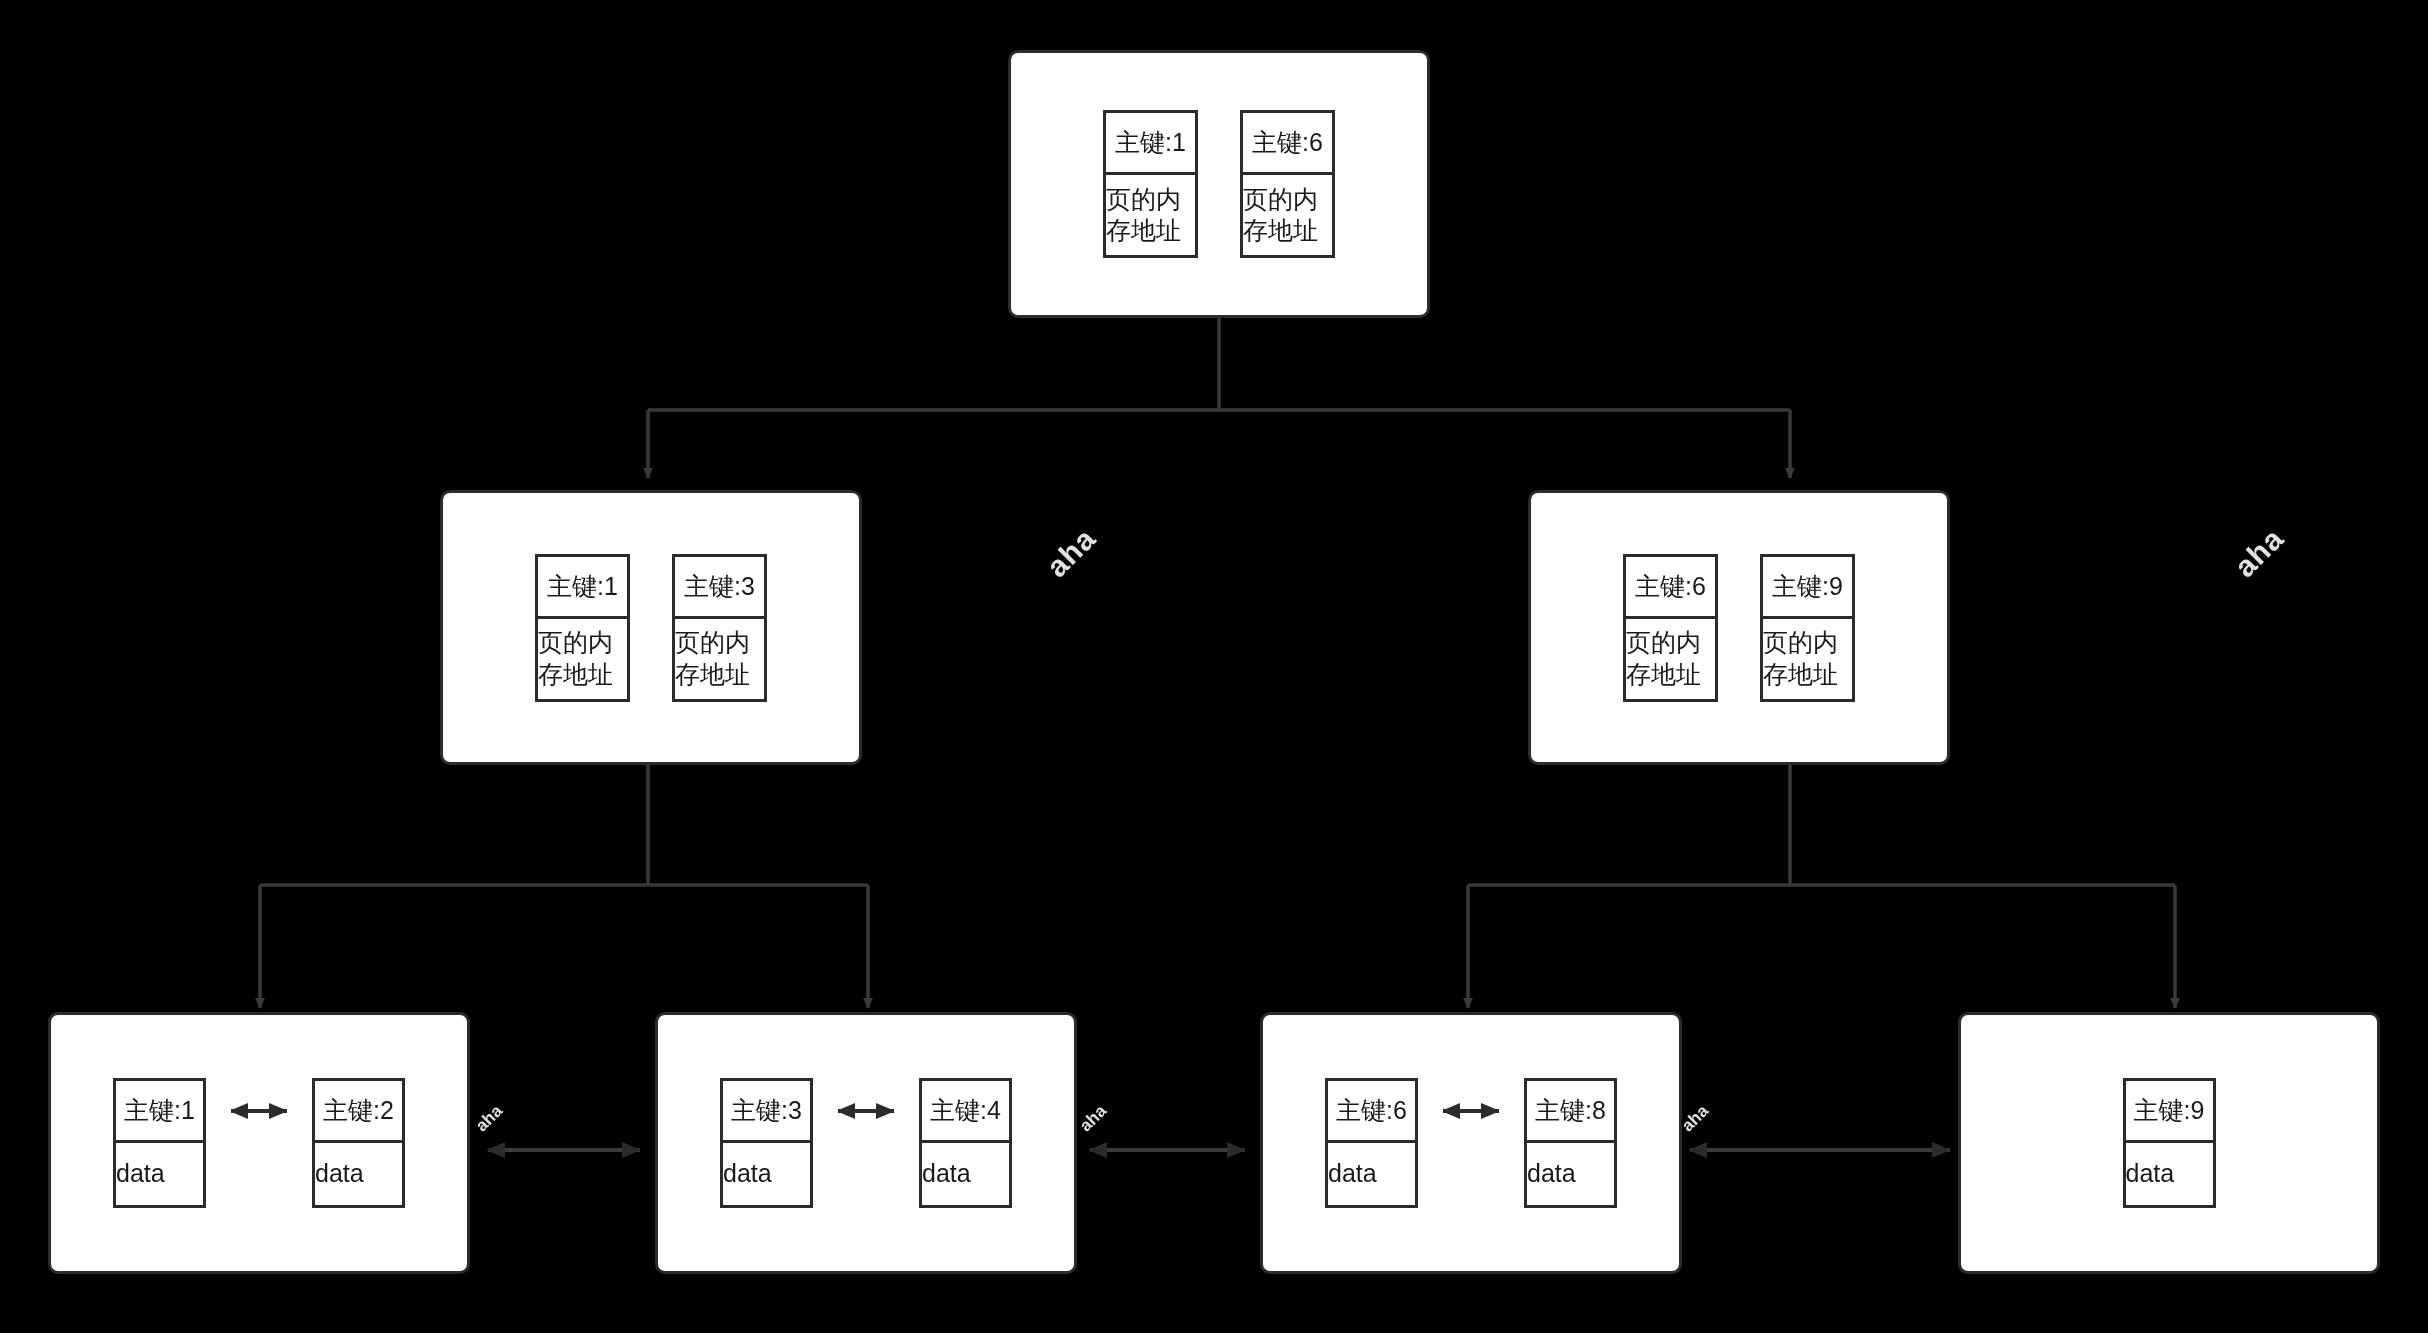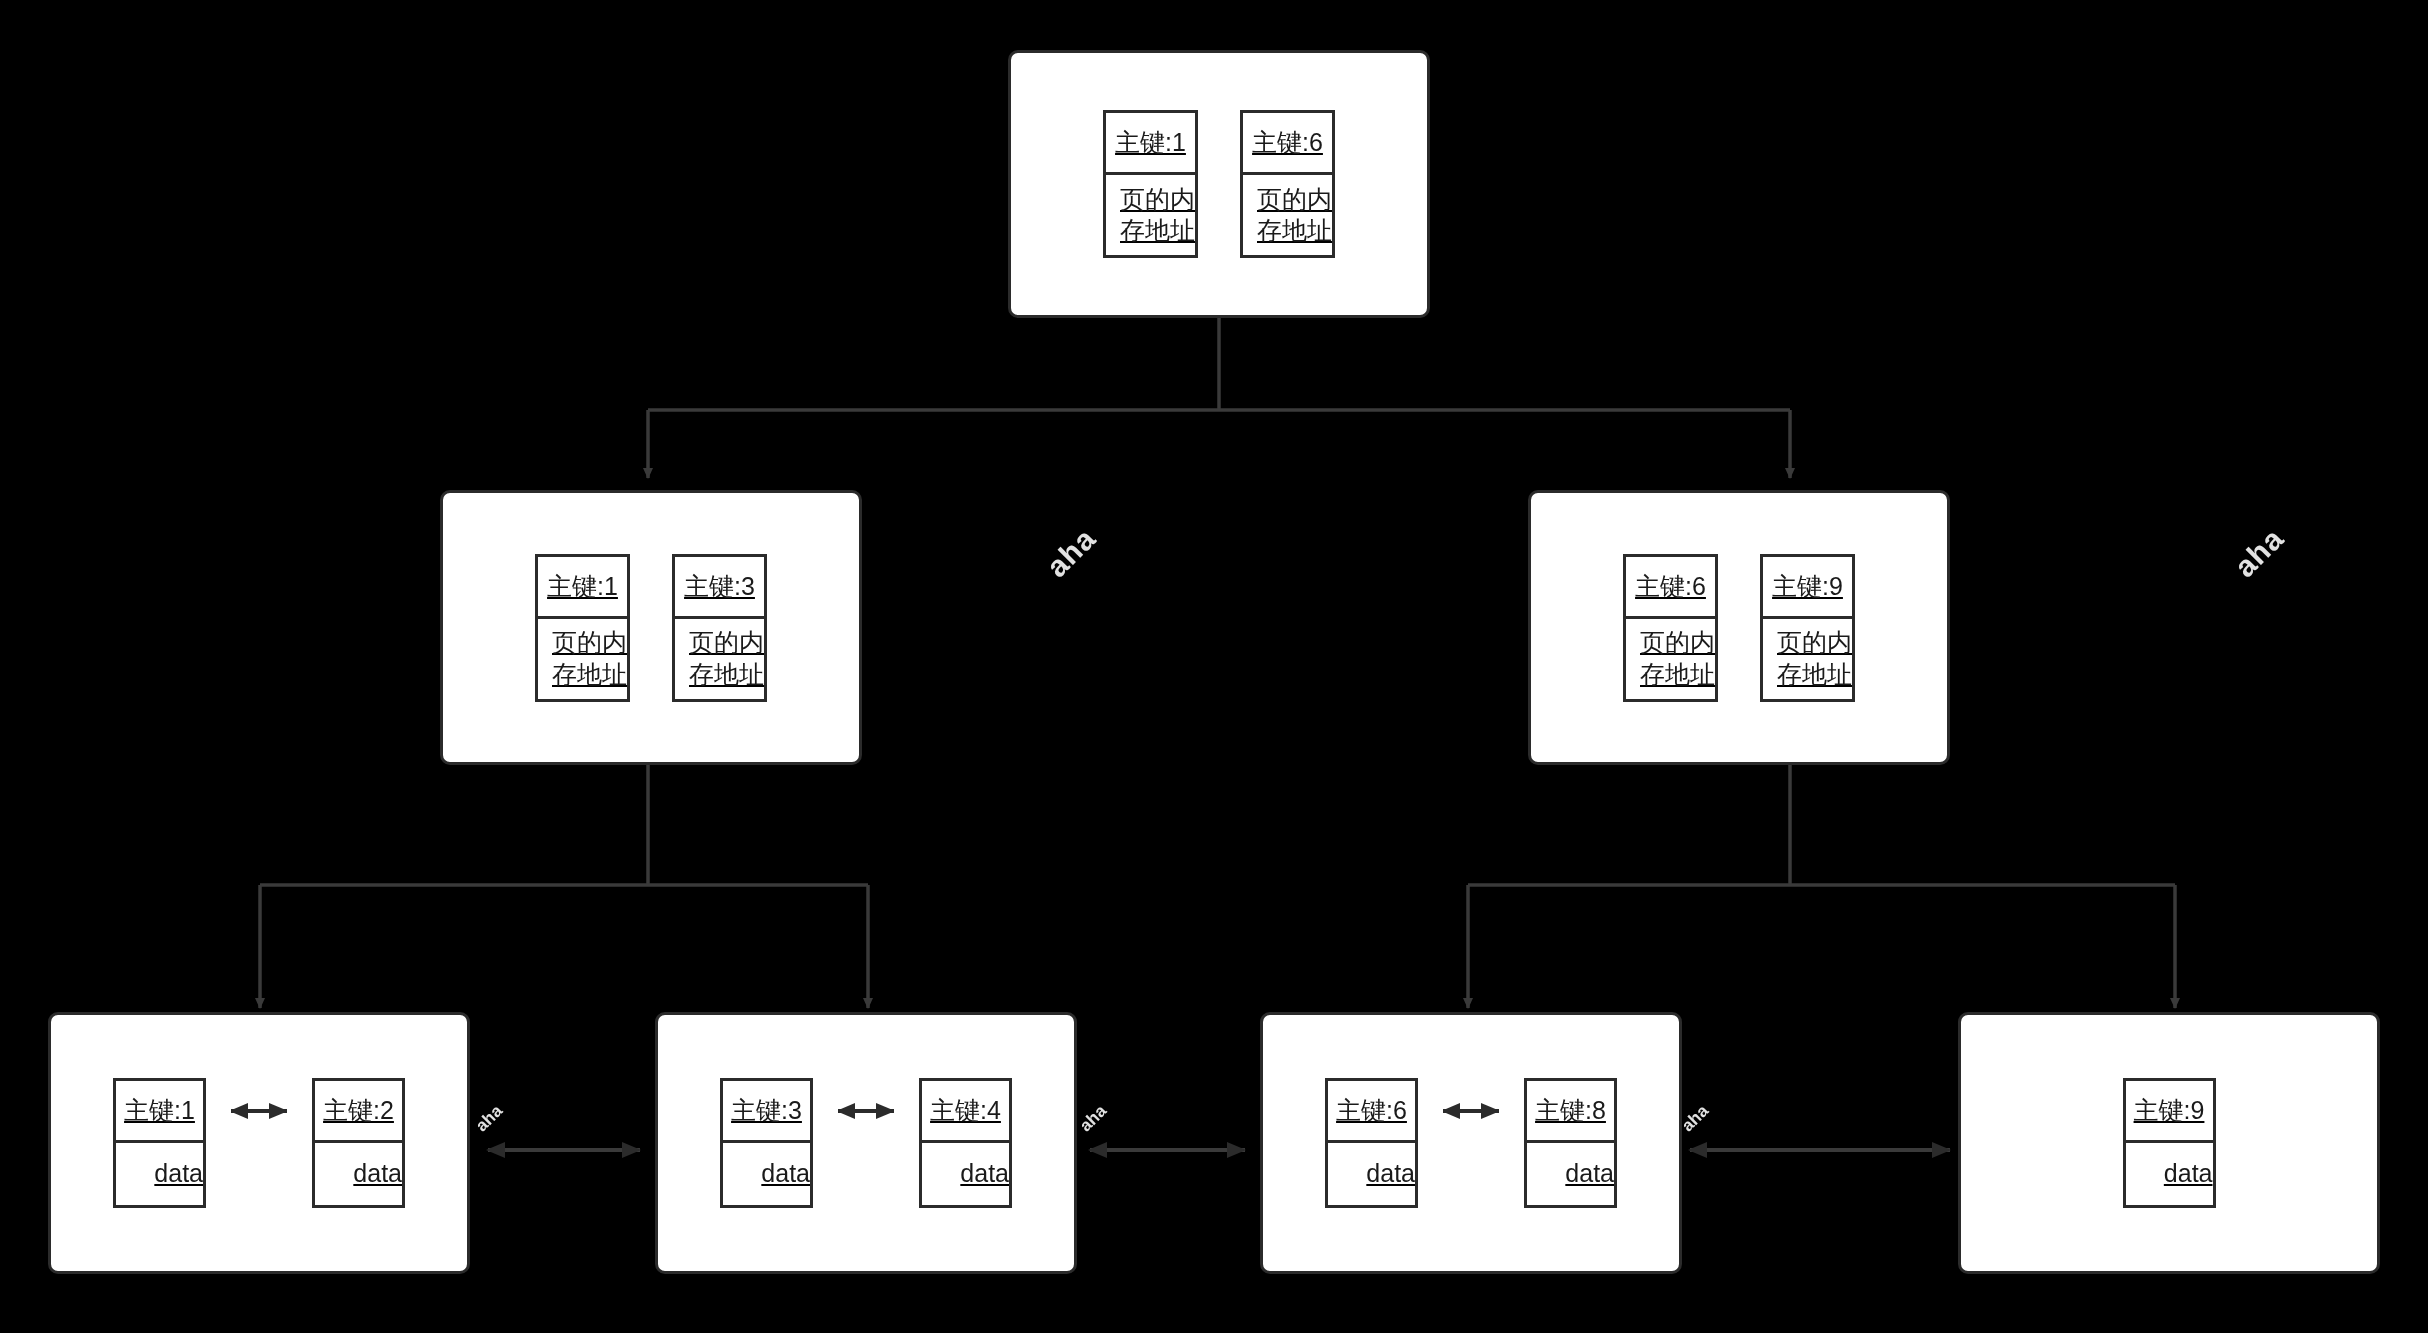--- a/index.html
+++ b/index.html
@@ -25,21 +25,20 @@
   
   .node {
     position: absolute;
     background: #ffffff;
     border: 3px solid #2b2b2b;
     border-radius: 10px;
     box-sizing: border-box;
     display: flex;
     align-items: center;
     justify-content: center;
-    text-decoration: underline;
   }
   .cells {
     display: flex;
     align-items: stretch;
     justify-content: center;
   }
   
   .cell {
     border: 3px solid #2b2b2b;
     box-sizing: border-box;
@@ -54,21 +53,21 @@
     align-items: center;
     justify-content: center;
     font-size: 25px;
     color: #1a1a1a;
     white-space: nowrap;
   }
   .cell .val {
     box-sizing: border-box;
     display: flex;
     align-items: center;
-    justify-content: flex-end;
+    justify-content: flex-start;
     text-align: center;
     font-size: 25px;
     color: #1a1a1a;
     line-height: 1.25;
   }
   
   .internal .cell        { width: 95px; }
   .internal .cell .key   { height: 62px; }
   .internal .cell .val   { height: 80px; }
   .internal .cells       { gap: 42px; }

